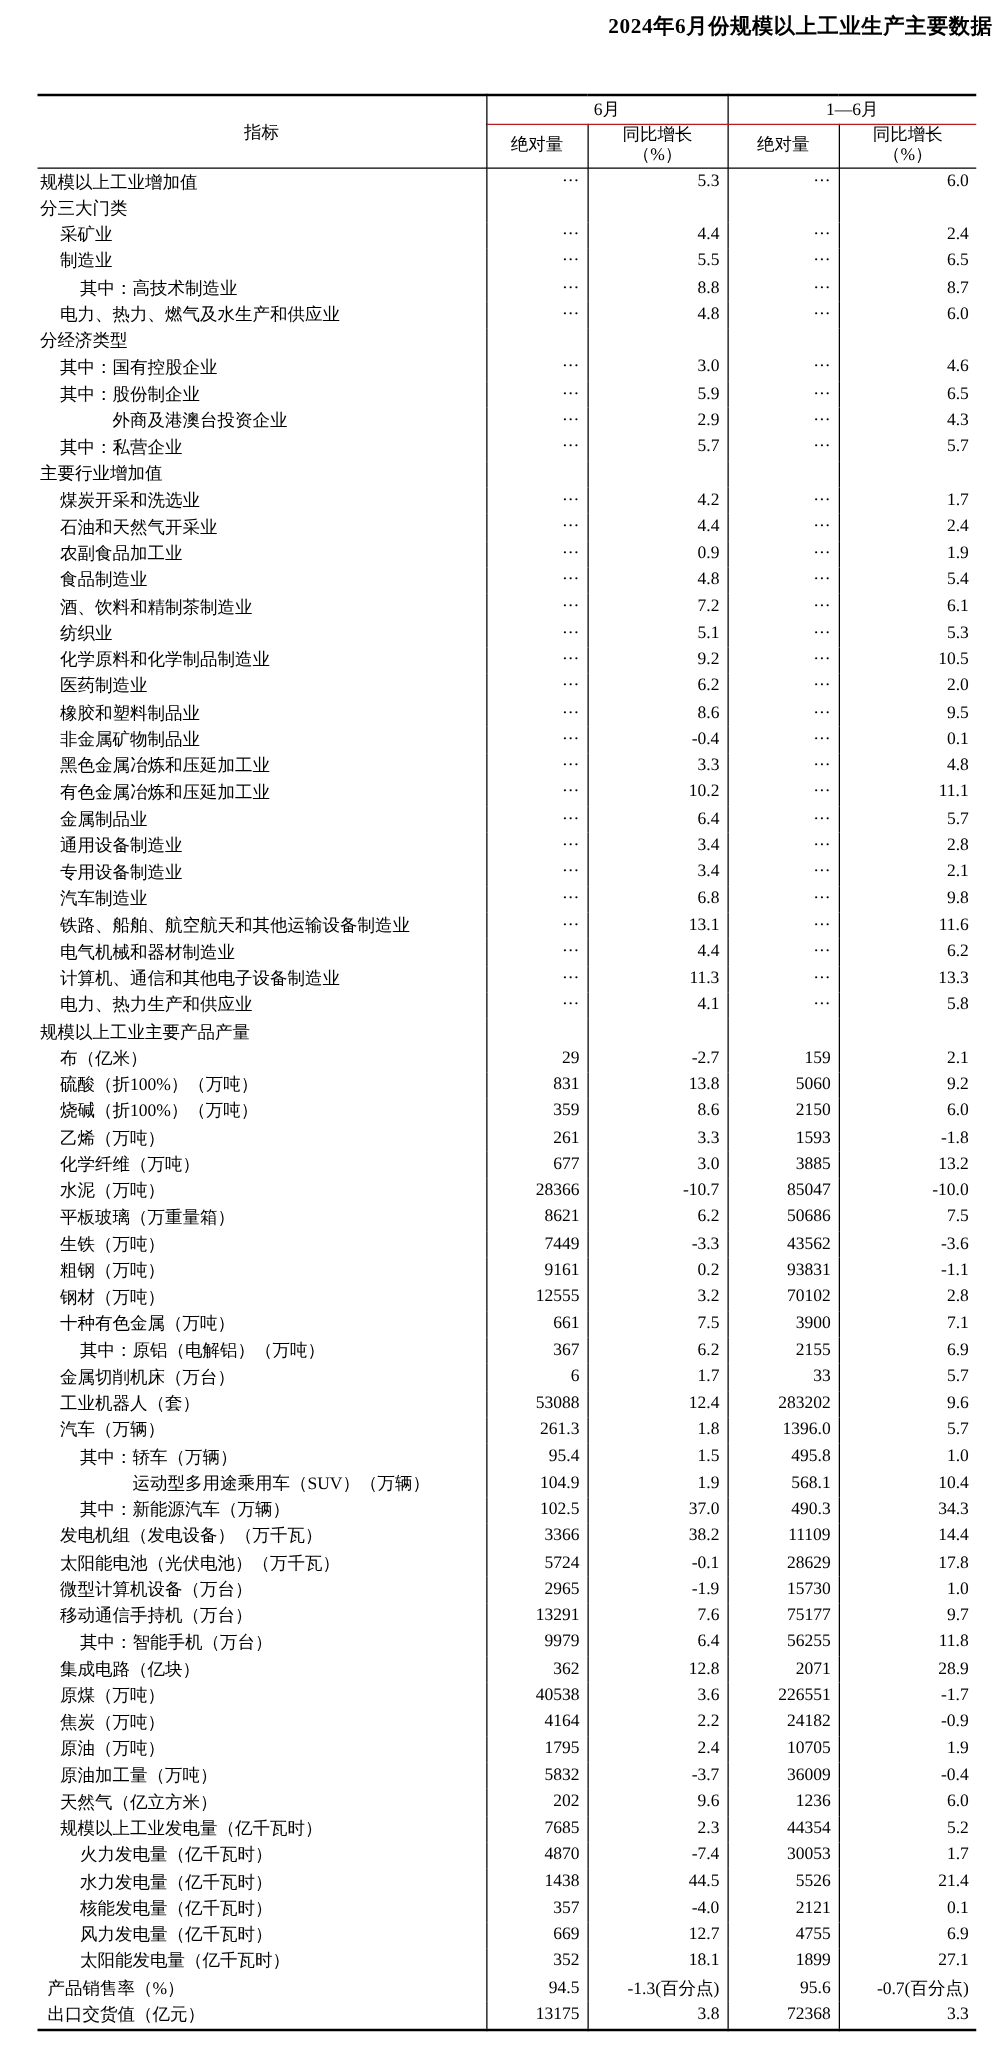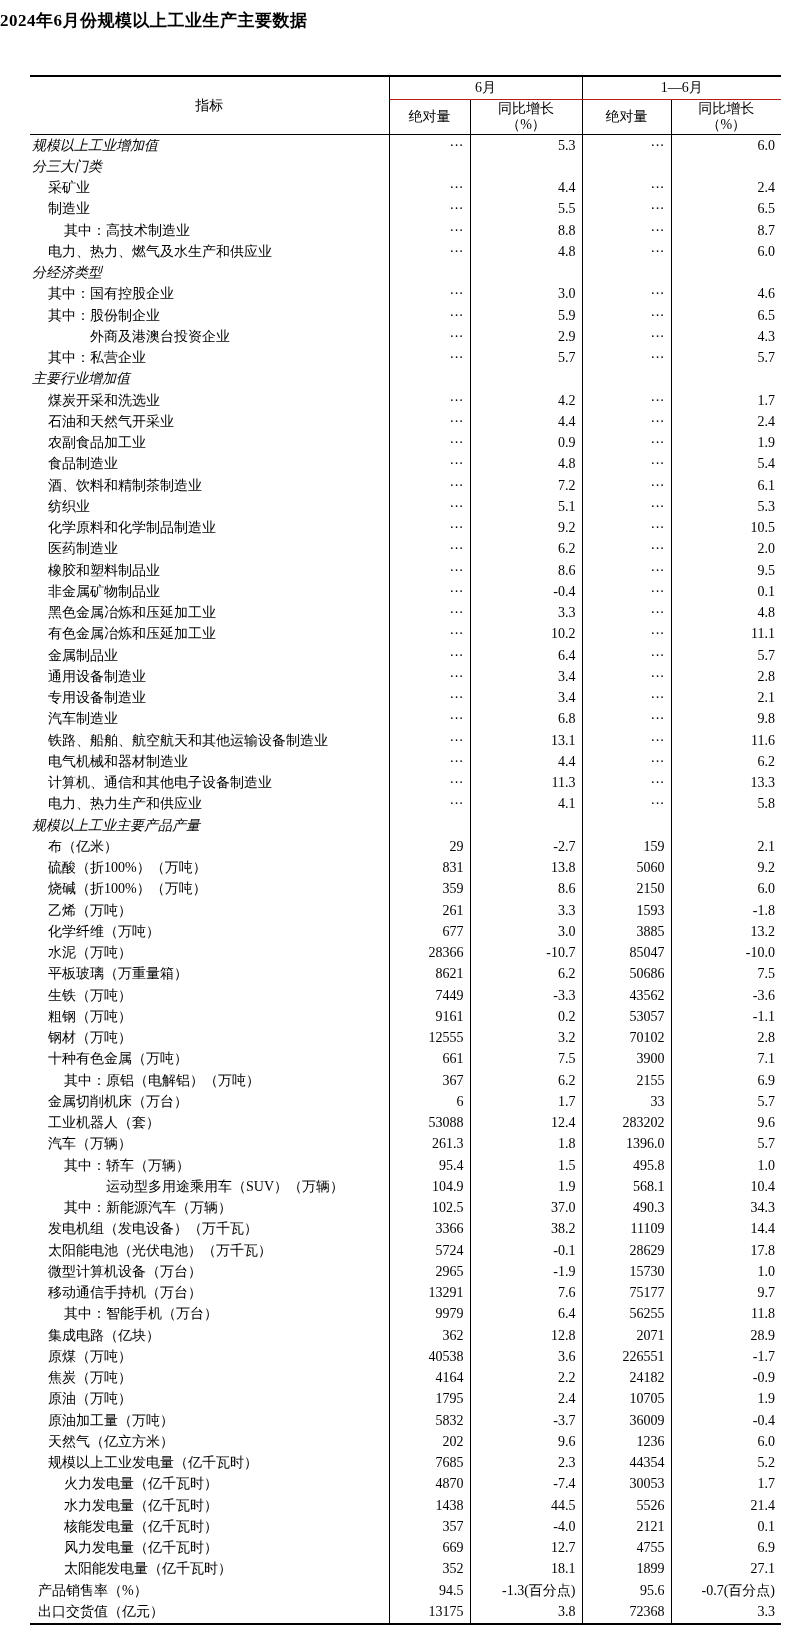--- a/index.html
+++ b/index.html
@@ -4,21 +4,21 @@
 <style>
   html,body{margin:0;padding:0;background:#ffffff;}
   body{
     width:794px;height:1645px;
     font-family:"Liberation Serif","DejaVu Serif",serif;
     color:#000;
     -webkit-font-smoothing:none;
   }
   .title{
     padding-top:9px;
-    text-align:left;
+    text-align:right;
     font-size:17px;
     font-weight:bold;
     line-height:24px;
     letter-spacing:0.5px;
   }
   table.main{
     border-collapse:collapse;
     table-layout:fixed;
     margin-left:30px;
     margin-top:42px;
@@ -48,21 +48,21 @@
 
   tbody td{
     height:21.25px;
     padding:0;
     vertical-align:middle;
     white-space:nowrap;
     overflow:hidden;
   }
   tbody td.label{text-align:left;}
   tbody td.num{text-align:right;padding-right:6px;}
-  .ind-0{padding-left:2px;font-style:italic;}
+  .ind-0{padding-left:2px;}
   .ind-1{padding-left:18px;}
   .ind-2{padding-left:34px;}
   .ind-3{padding-left:60px;}
   .ind-4{padding-left:76px;}
   .ind-5{padding-left:8px;}
 </style>
 </head>
 <body>
 
 <div class="title">2024年6月份规模以上工业生产主要数据</div>
@@ -379,21 +379,21 @@
         <td class="label b-r ind-1">生铁（万吨）</td>
         <td class="num b-r">7449</td>
         <td class="num b-r">-3.3</td>
         <td class="num b-r">43562</td>
         <td class="num">-3.6</td>
       </tr>
       <tr>
         <td class="label b-r ind-1">粗钢（万吨）</td>
         <td class="num b-r">9161</td>
         <td class="num b-r">0.2</td>
-        <td class="num b-r">53057</td>
+        <td class="num b-r">93831</td>
         <td class="num">-1.1</td>
       </tr>
       <tr>
         <td class="label b-r ind-1">钢材（万吨）</td>
         <td class="num b-r">12555</td>
         <td class="num b-r">3.2</td>
         <td class="num b-r">70102</td>
         <td class="num">2.8</td>
       </tr>
       <tr>

